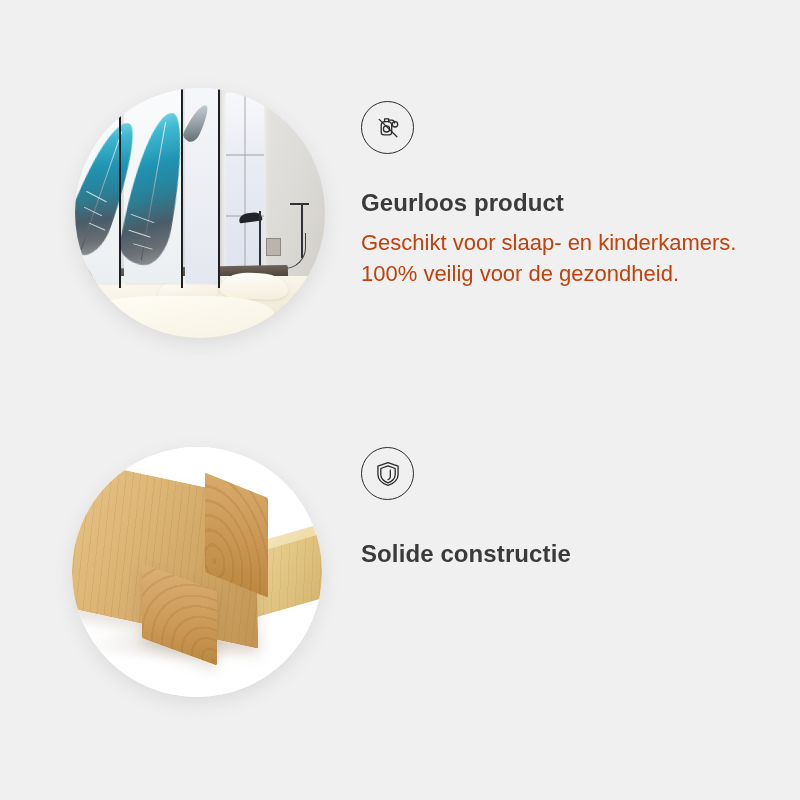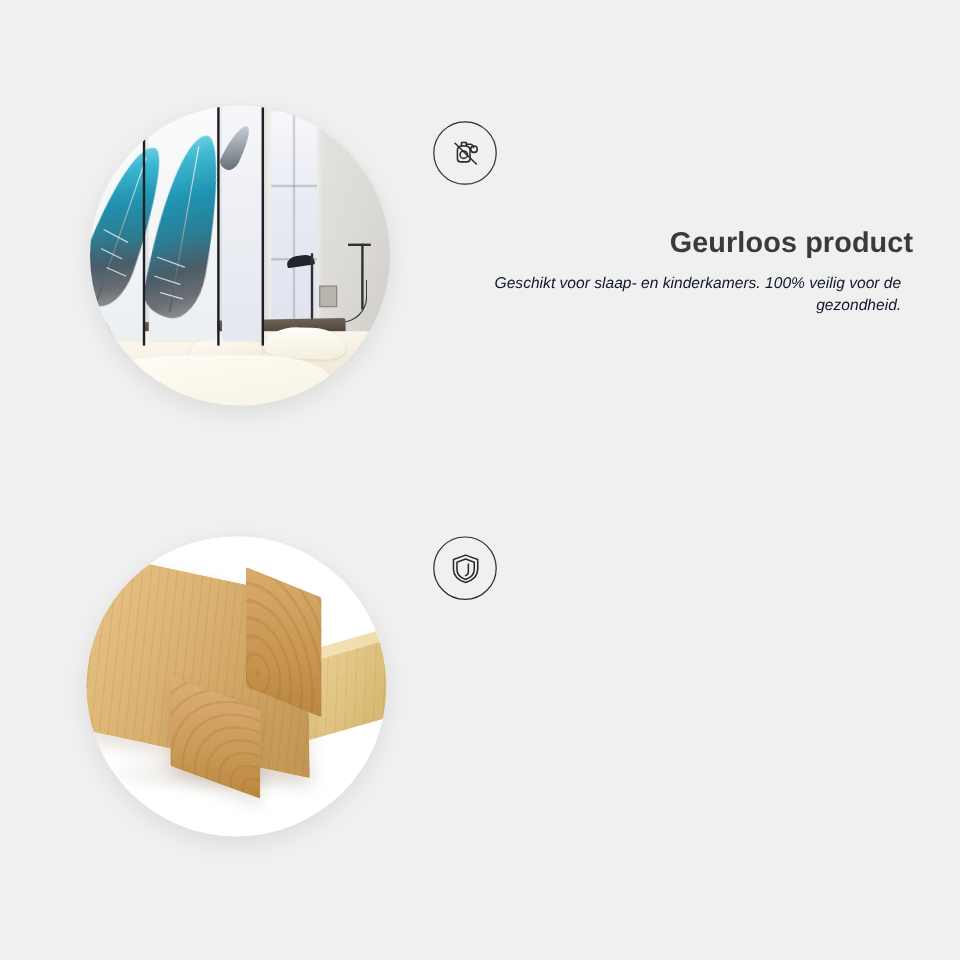--- a/index.html
+++ b/index.html
@@ -363,29 +363,28 @@
   .feature-title {
     margin: 0;
     font-size: 24px;
     font-weight: 600;
     line-height: 1.2;
     color: #3a3a3a;
     letter-spacing: 0.1px;
   }
   .feature-desc {
     margin: 0;
-    font-size: 13px;
+    font-size: 22px;
     font-weight: 400;
     line-height: 1.42;
-    color: #0f172a;
+    color: #c2410c;
     max-width: 390px;
-    font-style: italic;
-  }
-
-  .row-1 .text-block { top: 13px; text-align: right; }
+  }
+
+  .row-1 .text-block { top: 13px; }
   .row-2 .text-block { top: 0px; }
   .row-1 .feature-title { margin-top: 35px; }
   .row-2 .feature-title { margin-top: 40px; }
   .feature-desc { margin-top: 9px; }
 </style>
 </head>
 <body>
 
 <section class="feature-row row-1">
 
@@ -466,14 +465,15 @@
   </div>
 
   <div class="text-block">
     <div class="icon-badge">
       <svg width="32" height="32" viewBox="0 0 32 32" fill="none" stroke="#2b2b2b" stroke-width="1.3" stroke-linecap="round" stroke-linejoin="round">
         <path d="M16 4.6 5.9 8.2v8.1c0 5.2 4.2 9.2 10.1 11.1 5.9-1.9 10.1-5.9 10.1-11.1V8.2z"></path>
         <path d="M16 7.9 8.8 10.5v6c0 3.9 3.1 6.9 7.2 8.4 4.1-1.5 7.2-4.5 7.2-8.4v-6z"></path>
         <path d="M18.3 12.1v6.6c0 1.5-1 2.5-2.3 3"></path>
       </svg>
     </div>
+    <h3 class="feature-title">Solide constructie</h3>
   </div>
 </section>
 
 </body></html>

